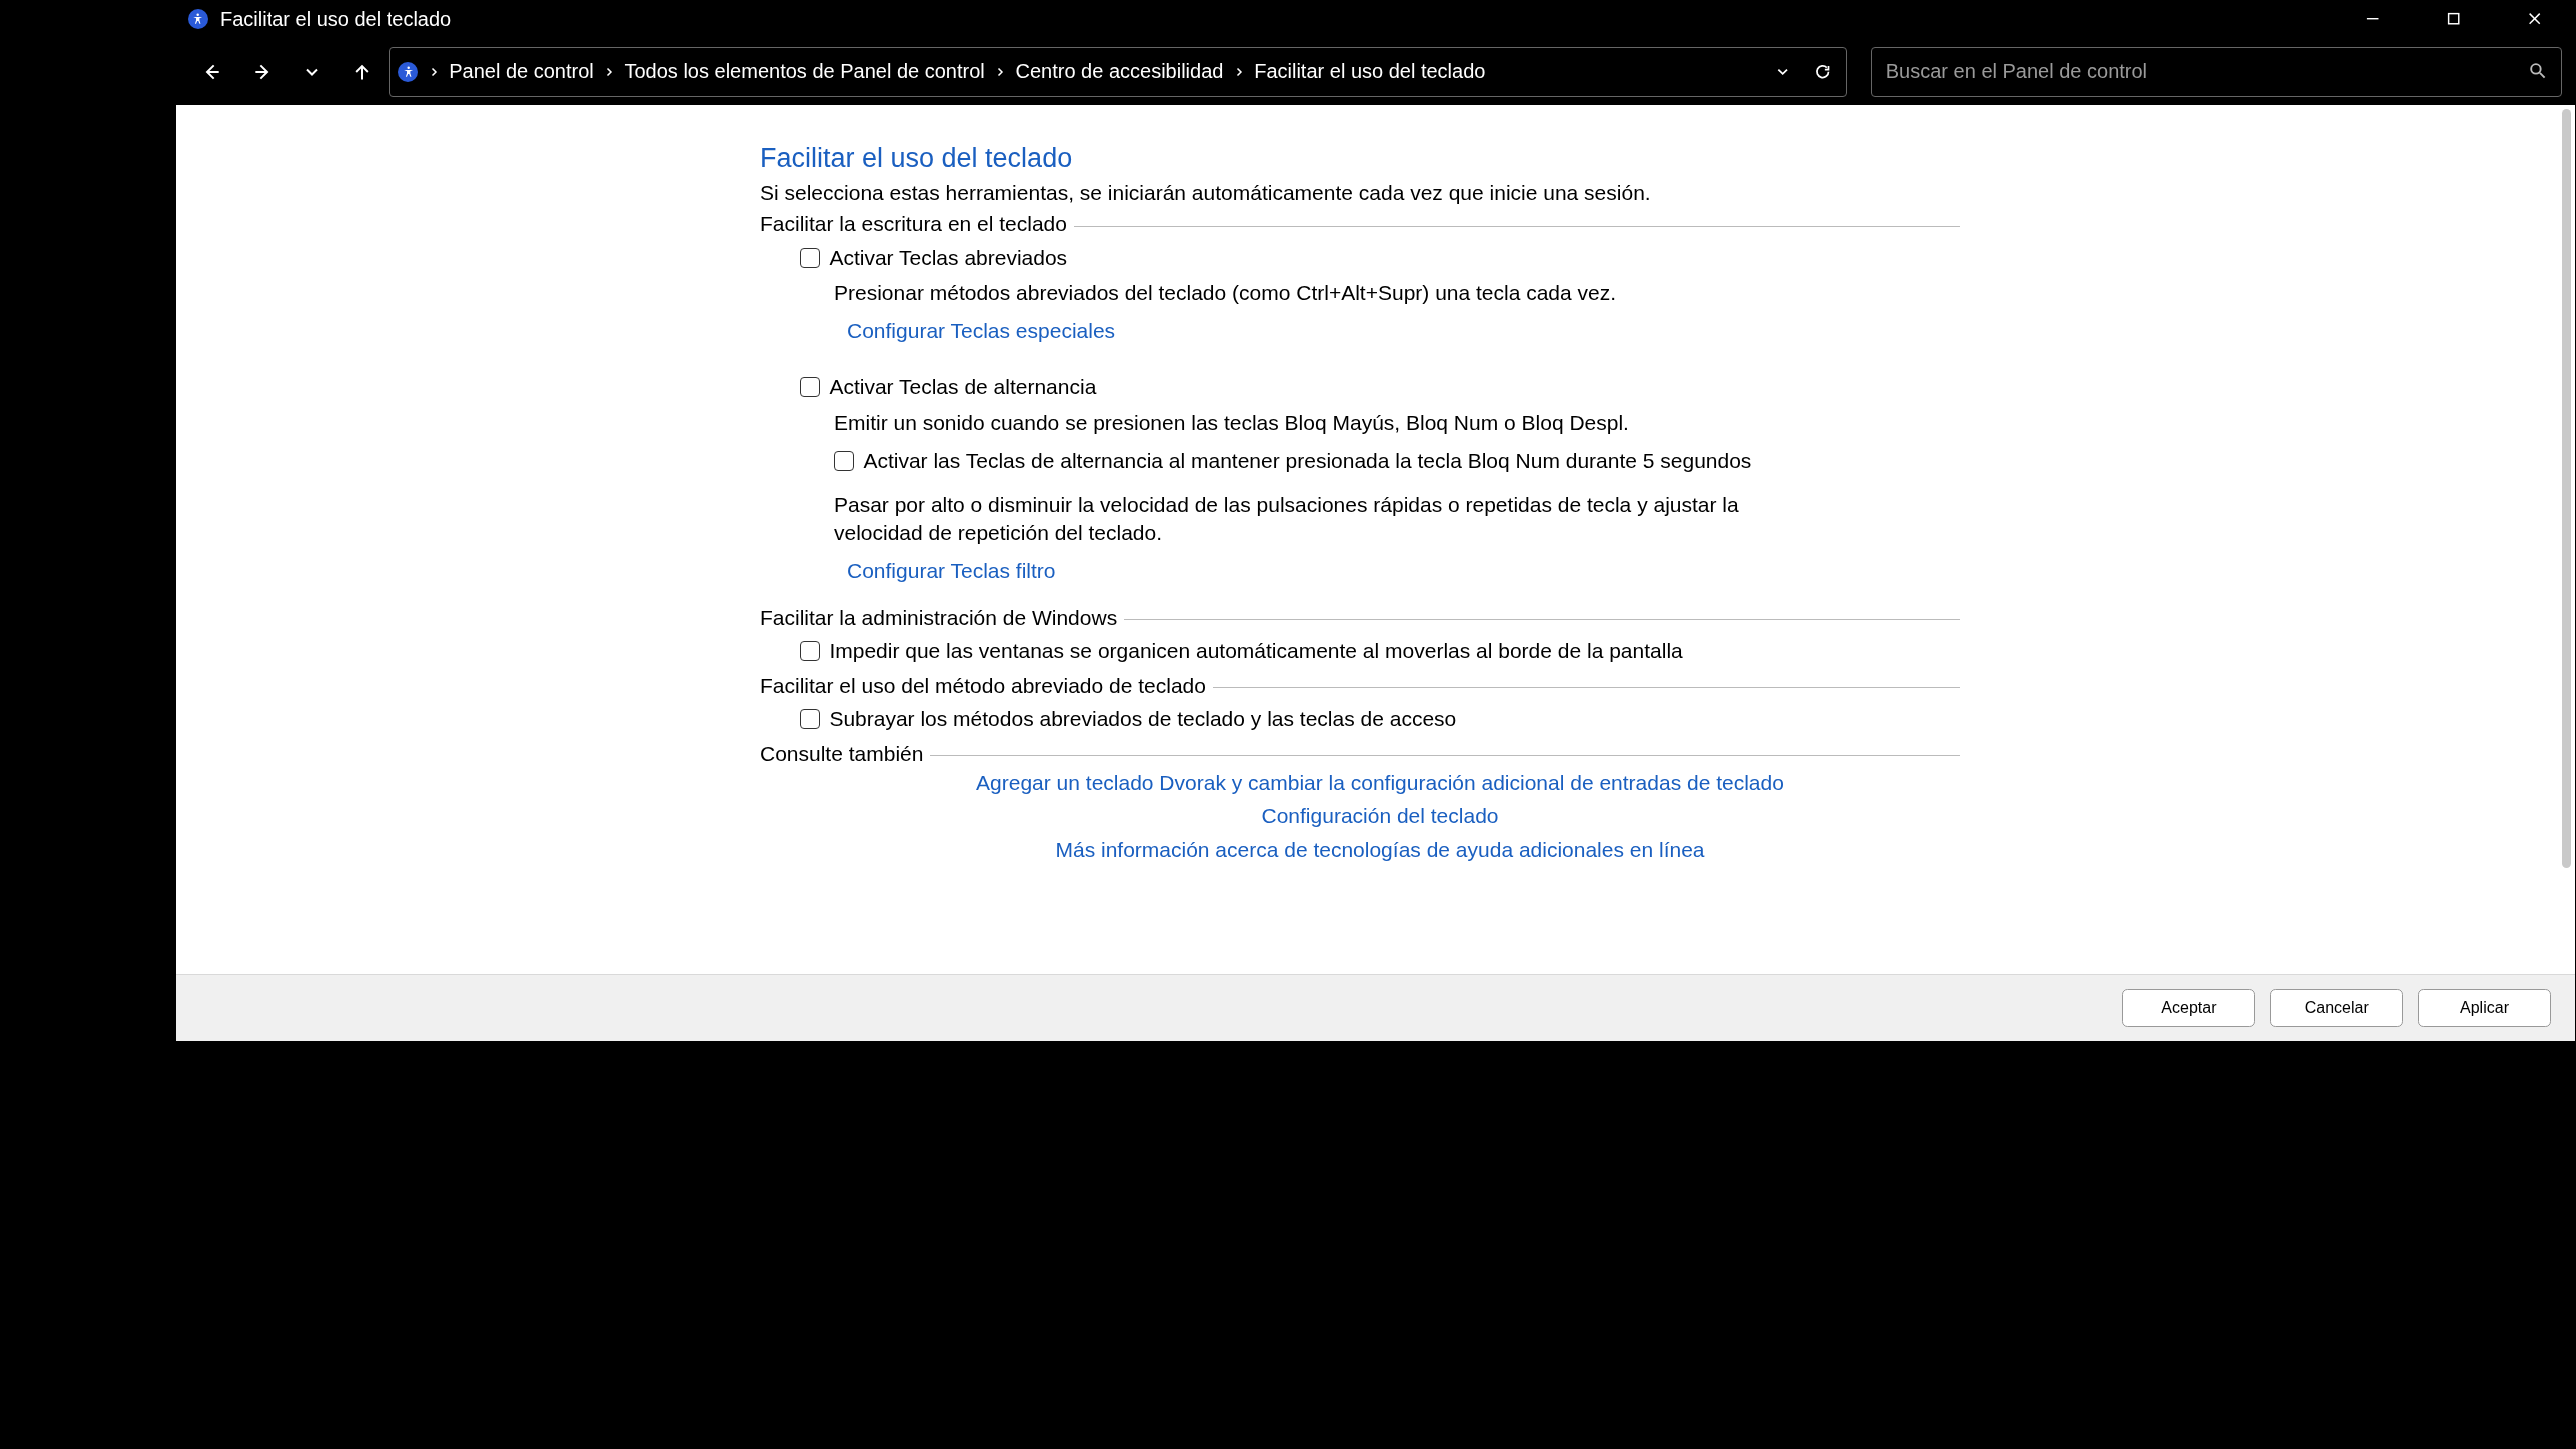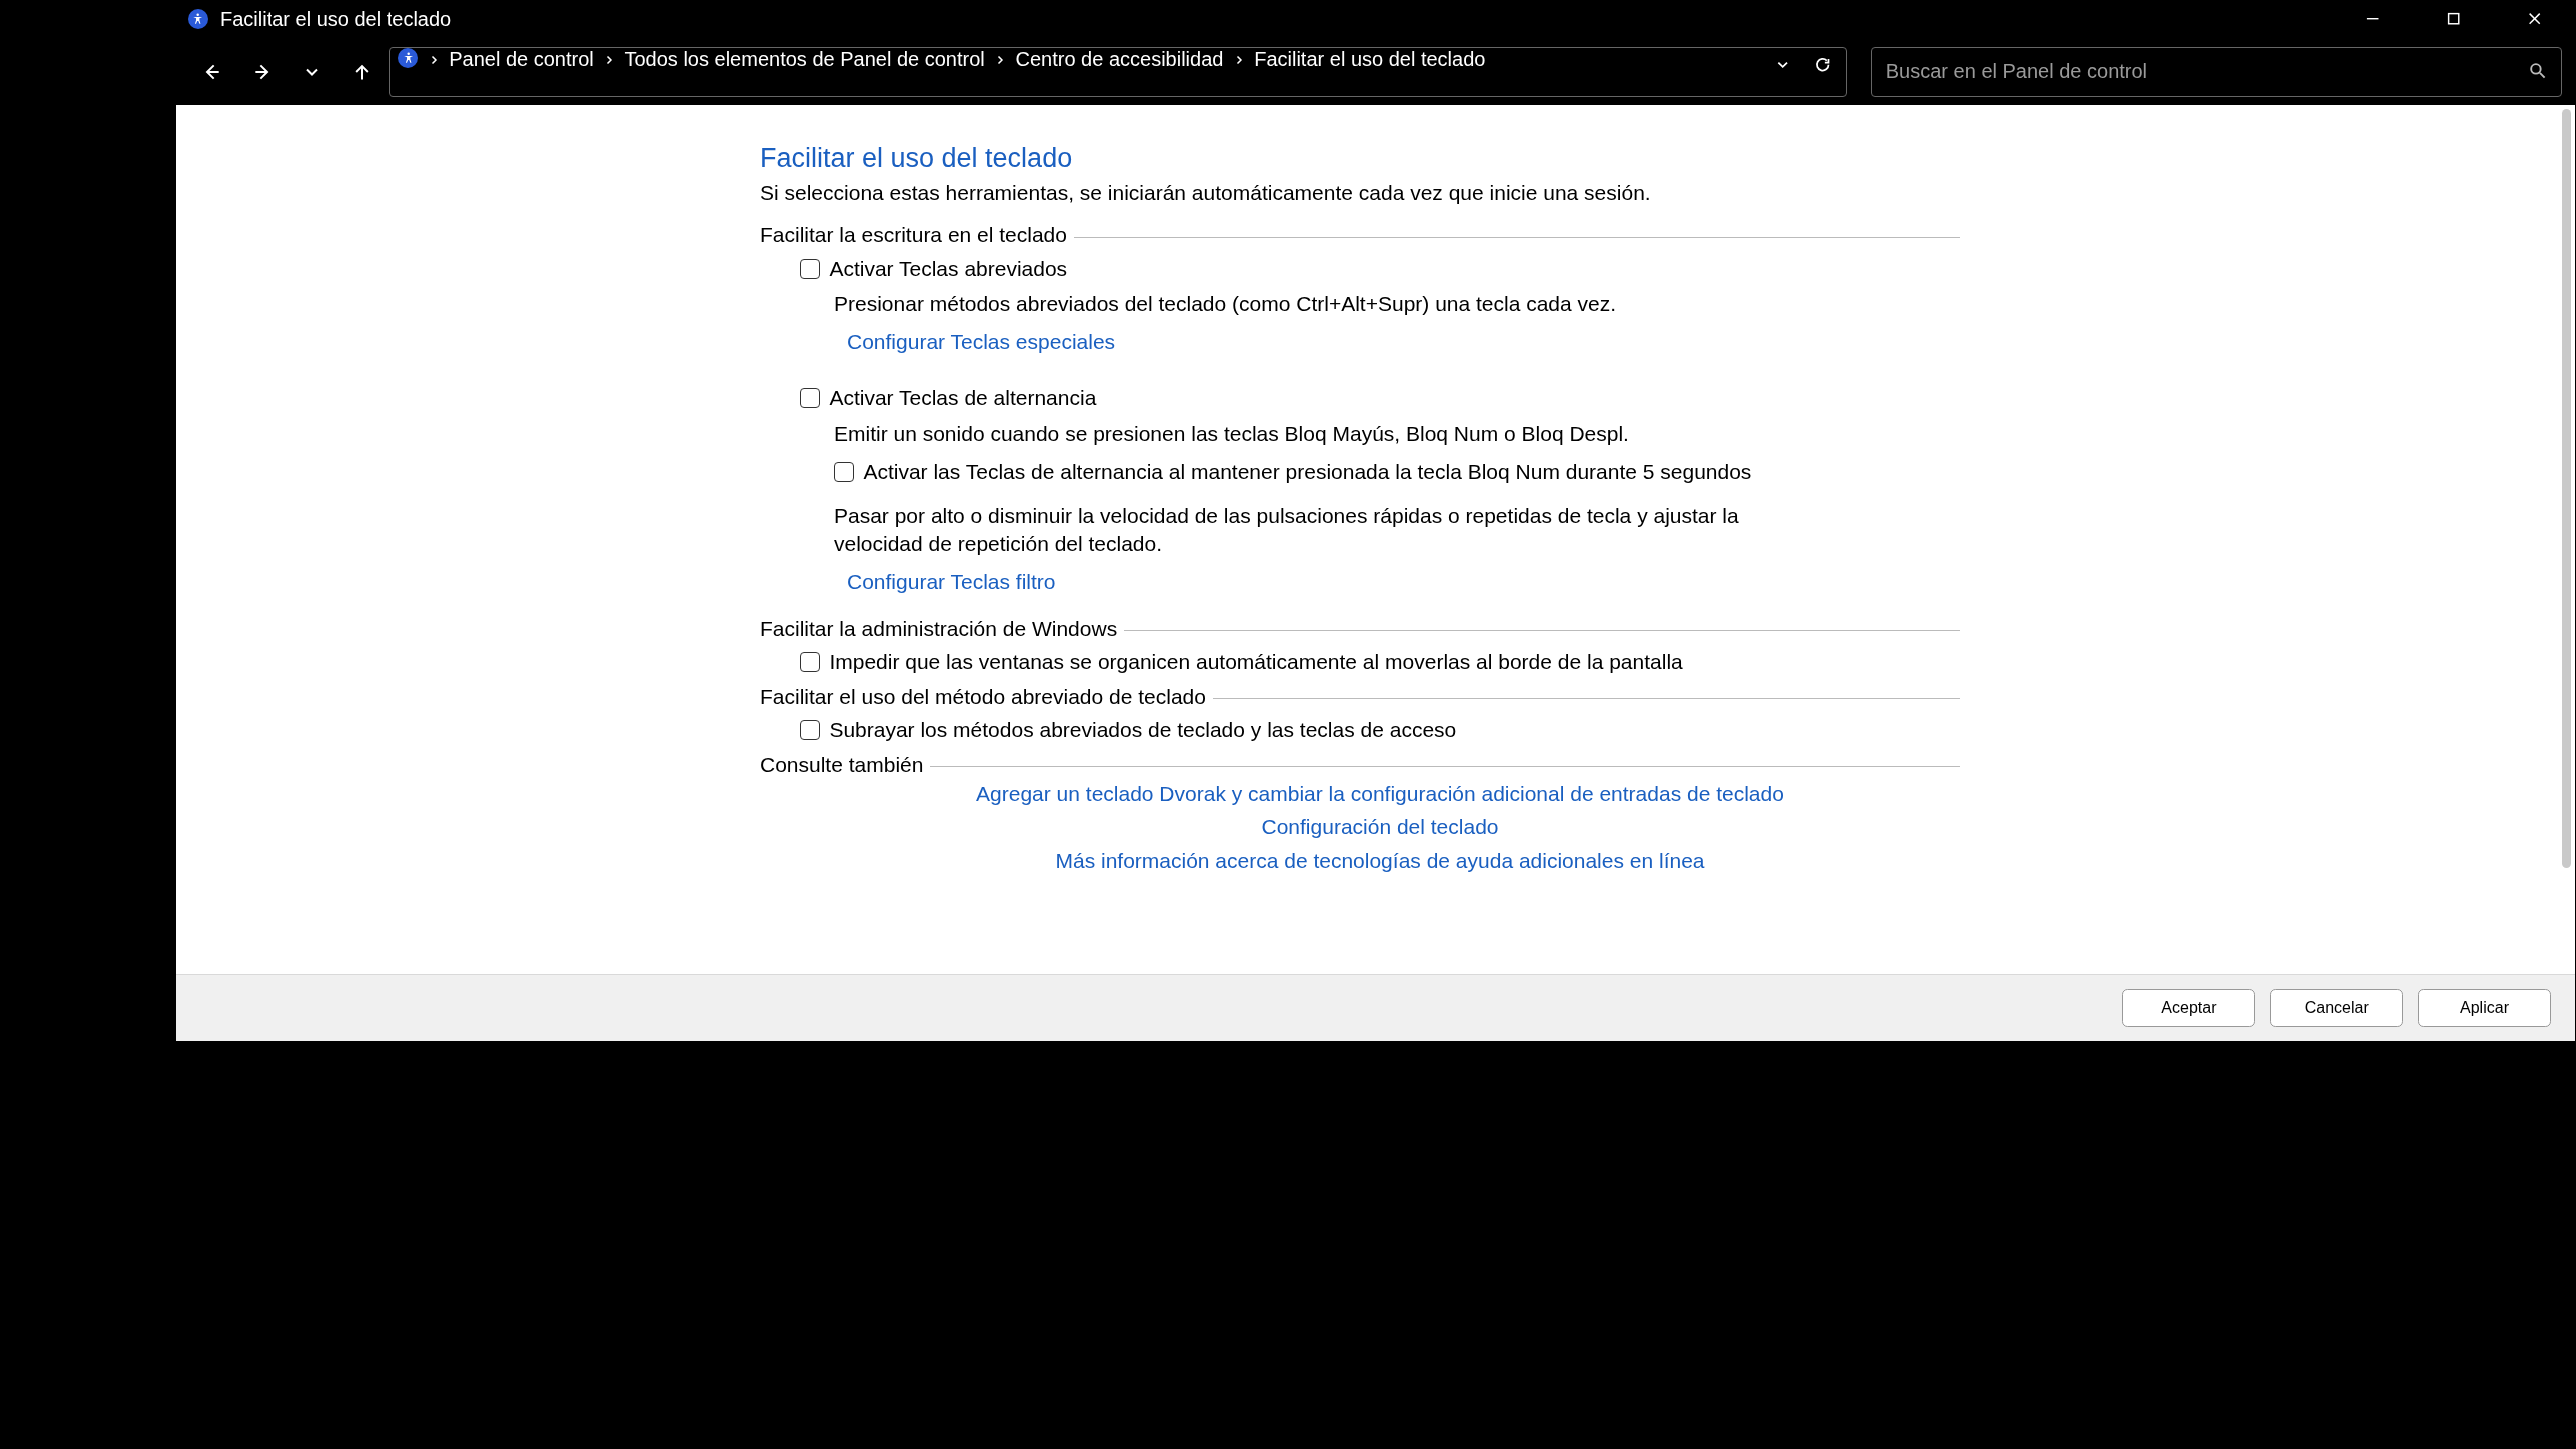--- a/index.html
+++ b/index.html
@@ -13,21 +13,21 @@
 .titlebar .app-icon svg { width: 13.4px; height: 13.4px; fill: #fff; }
 .titlebar .title { font-size: 20px; color: #fff; }
 .titlebar .sys-buttons { margin-left: auto; display: flex; }
 .titlebar .sys-btn { width: 81px; height: 38px; display: flex; align-items: center; justify-content: center; color: #fff; }
 .titlebar .sys-btn svg { width: 17.4px; height: 17.4px; stroke: #fff; stroke-width: 2; fill: none; }
 
 
 .navbar { height: 67px; background: #000; display: flex; align-items: center; padding: 0 13.4px; gap: 4px; }
 .nav-btn { width: 46px; height: 46px; display: flex; align-items: center; justify-content: center; color: #fff; }
 .nav-btn svg { width: 20px; height: 20px; stroke: #fff; stroke-width: 2.4; fill: none; }
-.addressbar { flex: 0 0 auto; width: 1458px; height: 50px; border: 0.7px solid #666; border-radius: 4px; display: flex; color: #fff; font-size: 20px; padding-left: 8px; position: relative; }
+.addressbar { flex: 0 0 auto; width: 1458px; height: 50px; border: 0.7px solid #666; border-radius: 4px; display: flex; align-items: center; color: #fff; font-size: 20px; padding-left: 8px; position: relative; }
 .addressbar .aicon { width: 20px; height: 20px; border-radius: 50%; background: #2a5ad8; display: flex; align-items: center; justify-content: center; margin-right: 5.4px; }
 .addressbar .aicon svg { width: 13.4px; height: 13.4px; fill: #fff; }
 .addressbar .seg { padding: 0 5.4px; color: #fff; cursor: default; }
 .addressbar .sep { padding: 0 4px; }
 .addressbar .sep svg { width: 12px; height: 12px; stroke: #fff; stroke-width: 3; fill: none; }
 .addressbar .history-btn { position: absolute; right: 47px; width: 34px; height: 34px; display:flex; align-items:center; justify-content:center; }
 .addressbar .history-btn svg,
 .addressbar .refresh-btn svg { width: 17.4px; height: 17.4px; stroke: #fff; stroke-width: 2.4; fill: none; }
 .addressbar .refresh-btn { position: absolute; right: 6.7px; width: 34px; height: 34px; display:flex; align-items:center; justify-content:center; }
 .searchbox { flex: 1; margin-left: 20px; height: 50px; border: 0.7px solid #666; border-radius: 4px; display: flex; align-items: center; padding: 0 13.4px; }
@@ -36,21 +36,21 @@
 .searchbox .sicon svg { width: 19px; height: 19px; stroke: #bbb; stroke-width: 2.4; fill: none; }
 
 
 .content-area { flex: 1; background: #fff; display: flex; position: relative; }
 .scroll-region { flex: 1; overflow: hidden; position: relative; }
 .scrollbar { position: absolute; right: 4px; top: 4px; bottom: 70px; width: 9.4px; }
 .scrollbar .thumb { position: absolute; left: 0; right: 0; top: 0; height: 88%; background: #c9c9c9; border-radius: 4.7px; }
 
 .page { padding: 38px 0 0 584px; width: 1784px; }
 .page h1 { color: #1a5fc0; font-size: 27px; font-weight: 400; margin-bottom: 6.7px; }
-.page .subtitle { color: #000; font-size: 21px; margin-bottom: 32px; }
+.page .subtitle { color: #000; font-size: 21px; margin-bottom: 21px; }
 
 
 .group { position: relative; margin-bottom: 24px; }
 .group .legend { position: absolute; top: -13.4px; left: 0; background: #fff; padding-right: 6.7px; color: #000; font-size: 21px; }
 .group .rule { border: none; border-top: 0.7px solid #bbb; margin-left: 0; margin-top: 0; }
 .group .body { padding: 19px 0 0 40px; }
 
 .opt { margin-bottom: 17.4px; }
 .chk-row { display: flex; align-items: center; gap: 9.4px; margin-bottom: 9.4px; }
 .cbox { width: 20px; height: 20px; border: 1.3px solid #333; border-radius: 4px; background: #fff; flex: 0 0 auto; }

